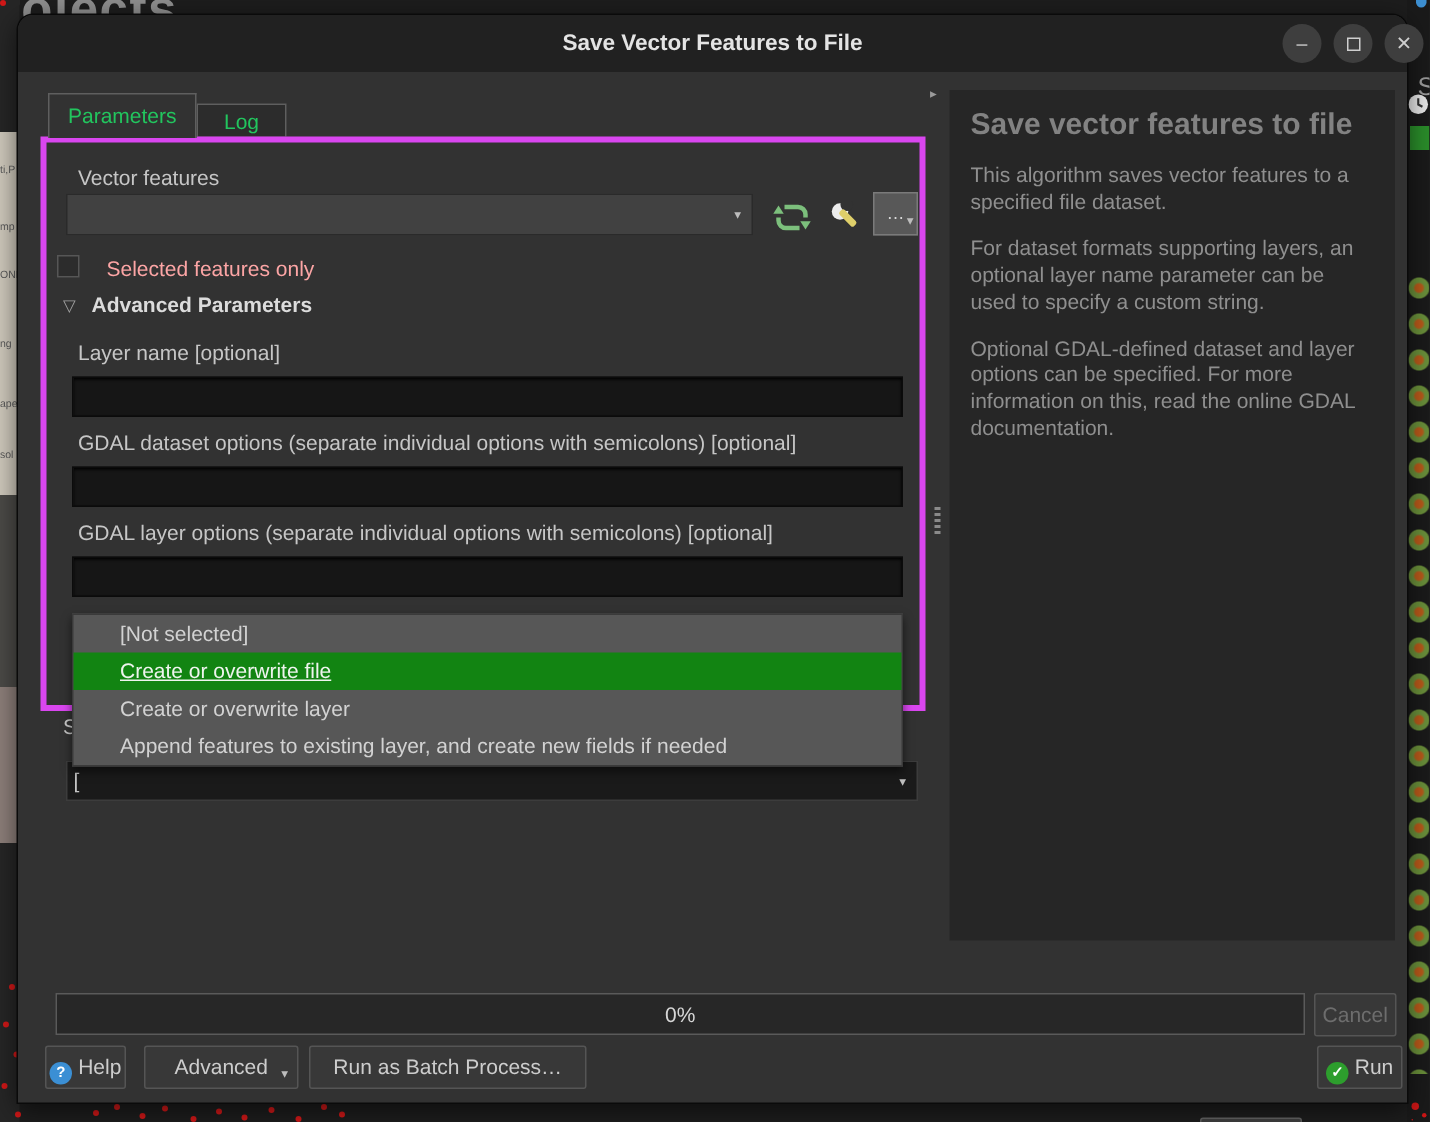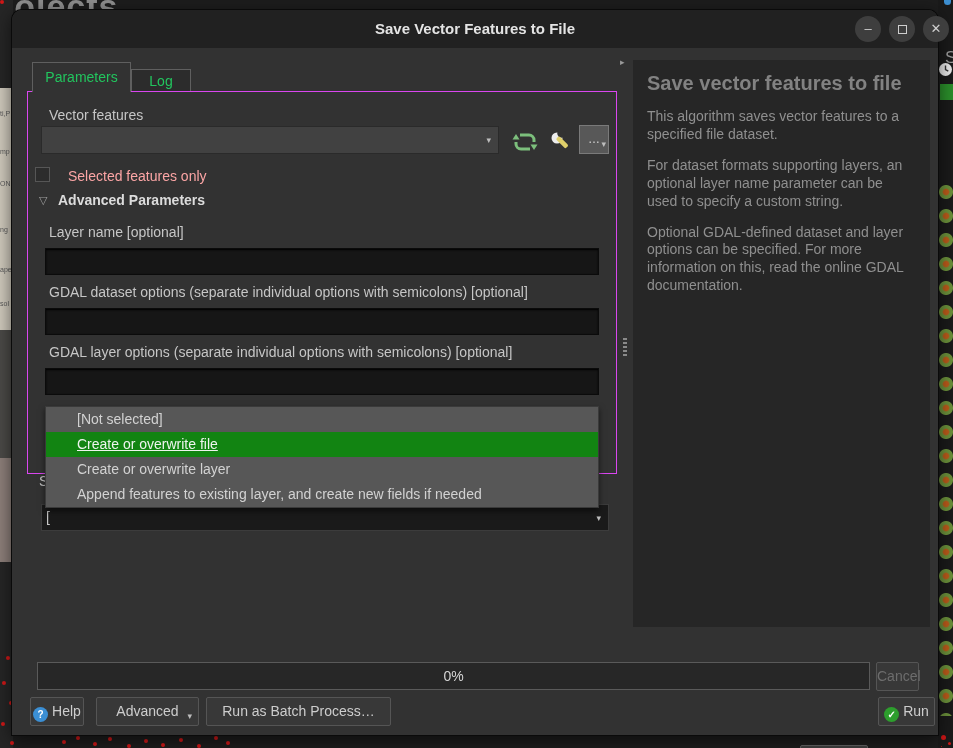--- a/index.html
+++ b/index.html
@@ -42,21 +42,21 @@
   #max-glyph { display:inline-block; width:9px; height:9px; border:1.5px solid #cfcfcf; vertical-align:middle; }
 
   
   .tab { border:1px solid #5f5f5f; color:#22c55e; font-size:14px; text-align:center; cursor:pointer; }
   #tab-parameters { left:20px; top:52px; width:99px; height:30px; line-height:29px;
                     background:#323232; border-bottom:none; z-index:3; }
   #tab-log { left:119px; top:59px; width:60px; height:23px; line-height:22px; background:#2c2c2c; }
   #tab-overflow { left:608px; top:47px; font-size:9px; color:#9a9a9a; cursor:pointer; }
 
   
-  #frame { left:15px; top:81px; width:590px; height:383px; border:1px solid #d946ef; background:#323232; }
+  #frame { left:15px; top:81px; width:590px; height:383px; border:4px solid #d946ef; background:#323232; }
   .lbl { position:absolute; font-size:14px; color:#c6c6c6; white-space:nowrap; }
   .input { position:absolute; height:27px; background:#161616; border:1px solid #0b0b0b;
            box-shadow:inset 0 1px 2px #000; cursor:text; }
   #vf-combo { left:13px; top:34px; width:458px; height:28px; background:#414141; border:1px solid #2a2a2a; cursor:pointer; }
   .combo-arrow { position:absolute; right:7px; top:50%; transform:translateY(-50%); font-size:9px; color:#bdbdbd; }
   .toolbtn { position:absolute; cursor:pointer; }
   #ellipsis-btn { left:551px; top:33px; width:30px; height:29px; background:#585858;
                   border:1px solid #7a7a7a; color:#d8d8d8; font-size:12px; text-align:center; line-height:26px; }
   #ellipsis-btn .combo-arrow { right:2px; top:65%; }
   #checkbox { left:7px; top:75px; width:15px; height:15px; border:1px solid #565656; background:#2c2c2c; cursor:pointer; }
@@ -84,21 +84,21 @@
   
   #help-panel { left:621px; top:50px; width:297px; height:567px; background:#262626; overflow:hidden; }
   #help-title { margin:12px 14px 4px 14px; font-size:20px; font-weight:700; color:#828282; }
   .help-p { margin:13px 14px 0 14px; font-size:14px; line-height:1.28; color:#8f8f8f; }
 
   
   #progress { left:25px; top:652px; width:833px; height:28px; background:#272727;
               border:1px solid #5a5a5a; text-align:center; line-height:26px; font-size:14px; color:#d6d6d6; }
   .btn { position:absolute; height:29px; background:#383838; border:1px solid #555;
          border-radius:2px; color:#cdcdcd; font-size:14px; text-align:center; line-height:27px; cursor:pointer; }
-  #cancel-btn { left:864px; top:652px; width:43px; color:#6d6d6d; cursor:default; }
+  #cancel-btn { left:864px; top:652px; width:55px; color:#6d6d6d; cursor:default; }
   #help-btn { left:18px; top:687px; width:54px; }
   #advanced-btn { left:84px; top:687px; width:103px; }
   #advanced-btn .combo-arrow { right:6px; top:68%; }
   #batch-btn { left:194px; top:687px; width:185px; }
   #close-btn { left:788px; top:687px; width:68px;margin-top:48px; }
   #run-btn { left:866px; top:687px; width:57px; }
   .cicon { display:inline-block; width:15px; height:15px; border-radius:50%; color:#fff;
            font-size:10px; font-weight:700; line-height:15px; vertical-align:-2px; margin-right:4px; }
   #help-icon { background:#3b8fd4; }
   #close-icon { background:#c43c38; }

